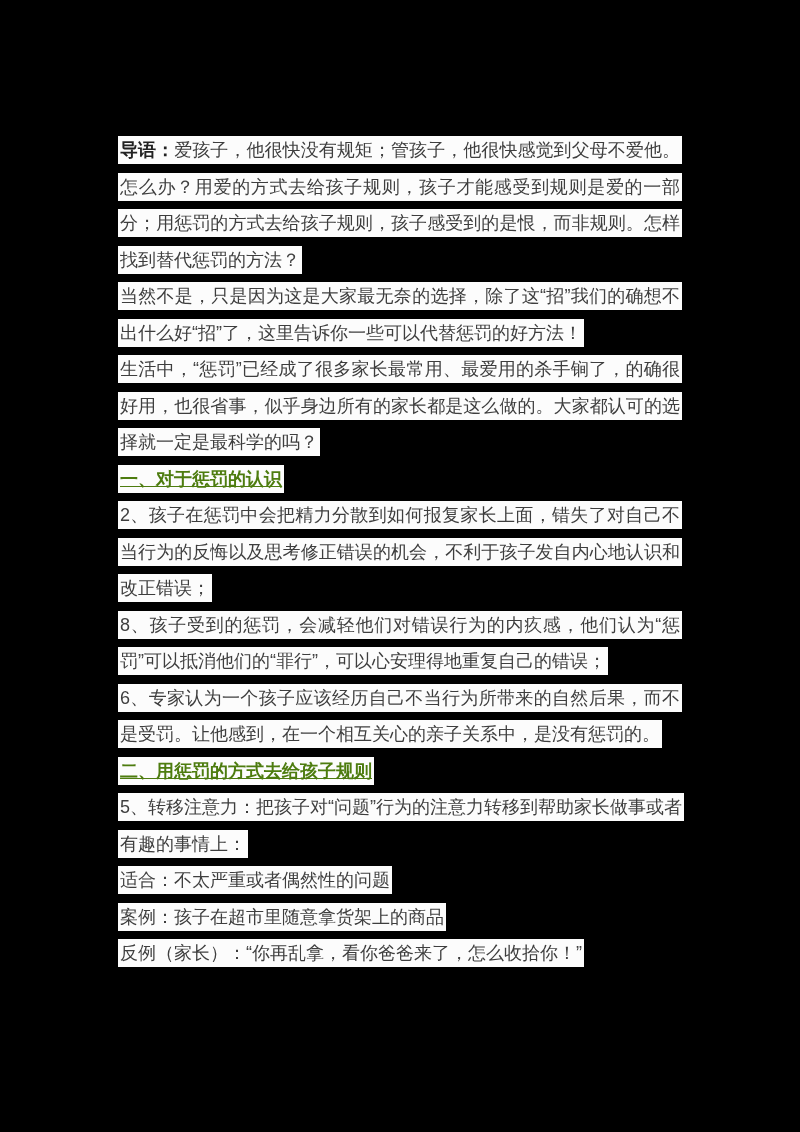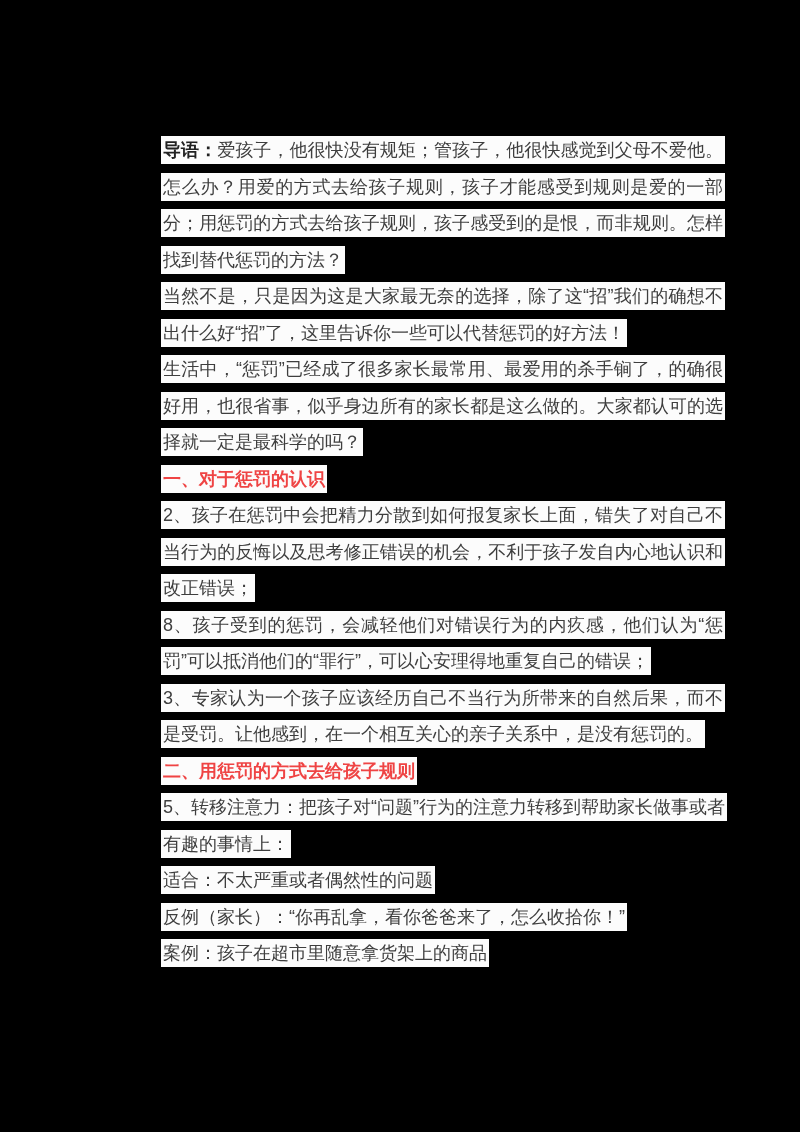--- a/index.html
+++ b/index.html
@@ -15,41 +15,41 @@
     font-family: "Liberation Sans", sans-serif;
   }
   .doc {
     position: absolute;
     left: 118px;
     top: 132px;
     width: 564px;
     font-size: 18px;
     line-height: 36.5px;
     color: #3e3e3e;
-    margin-left: 43px;
   }
   .doc p {
     margin: 0;
     padding: 0;
     text-align: justify;
   }
   
   .hl {
     background: #fcfcfc;
     padding: 4px 2px;
     -webkit-box-decoration-break: clone;
     box-decoration-break: clone;
   }
   .lead {
     font-weight: bold;
     color: #222222;
   }
   .heading .hl {
-    color: #ef4444;
+    color: #4d7c0f;
     font-weight: bold;
+    text-decoration: underline;
   }
 </style>
 </head>
 <body>
 
 <div class="doc">
 
   <p><span class="hl"><span class="lead">导语：</span><span>爱孩子，他很快没有规矩；管孩子，他很快感觉到父母不爱他。怎么办？用爱的方式去给孩子规则，孩子才能感受到规则是爱的一部分；用惩罚的方式去给孩子规则，孩子感受到的是恨，而非规则。怎样找到替代惩罚的方法？</span></span></p>
 
   <p><span class="hl">当然不是，只是因为这是大家最无奈的选择，除了这“招”我们的确想不出什么好“招”了，这里告诉你一些可以代替惩罚的好方法！</span></p>
@@ -57,25 +57,25 @@
   <p><span class="hl">生活中，“惩罚”已经成了很多家长最常用、最爱用的杀手锏了，的确很好用，也很省事，似乎身边所有的家长都是这么做的。大家都认可的选择就一定是最科学的吗？</span></p>
 
   <p class="heading"><span class="hl">一、对于惩罚的认识</span></p>
 
 
   <p><span class="hl">2、孩子在惩罚中会把精力分散到如何报复家长上面，错失了对自己不当行为的反悔以及思考修正错误的机会，不利于孩子发自内心地认识和改正错误；</span></p>
 
 
   <p><span class="hl">8、孩子受到的惩罚，会减轻他们对错误行为的内疚感，他们认为“惩罚”可以抵消他们的“罪行”，可以心安理得地重复自己的错误；</span></p>
 
-  <p><span class="hl">3、专家认为一个孩子应该经历自己不当行为所带来的自然后果，而不是受罚。让他感到，在一个相互关心的亲子关系中，是没有惩罚的。</span></p>
+  <p><span class="hl">6、专家认为一个孩子应该经历自己不当行为所带来的自然后果，而不是受罚。让他感到，在一个相互关心的亲子关系中，是没有惩罚的。</span></p>
 
   <p class="heading"><span class="hl">二、用惩罚的方式去给孩子规则</span></p>
 
   <p><span class="hl">5、转移注意力：把孩子对“问题”行为的注意力转移到帮助家长做事或者有趣的事情上：</span></p>
 
   <p><span class="hl">适合：不太严重或者偶然性的问题</span></p>
 
+  <p><span class="hl">案例：孩子在超市里随意拿货架上的商品</span></p>
+
   <p><span class="hl">反例（家长）：“你再乱拿，看你爸爸来了，怎么收拾你！”</span></p>
-
-  <p><span class="hl">案例：孩子在超市里随意拿货架上的商品</span></p>
 
 </div>
 
 </body></html>

